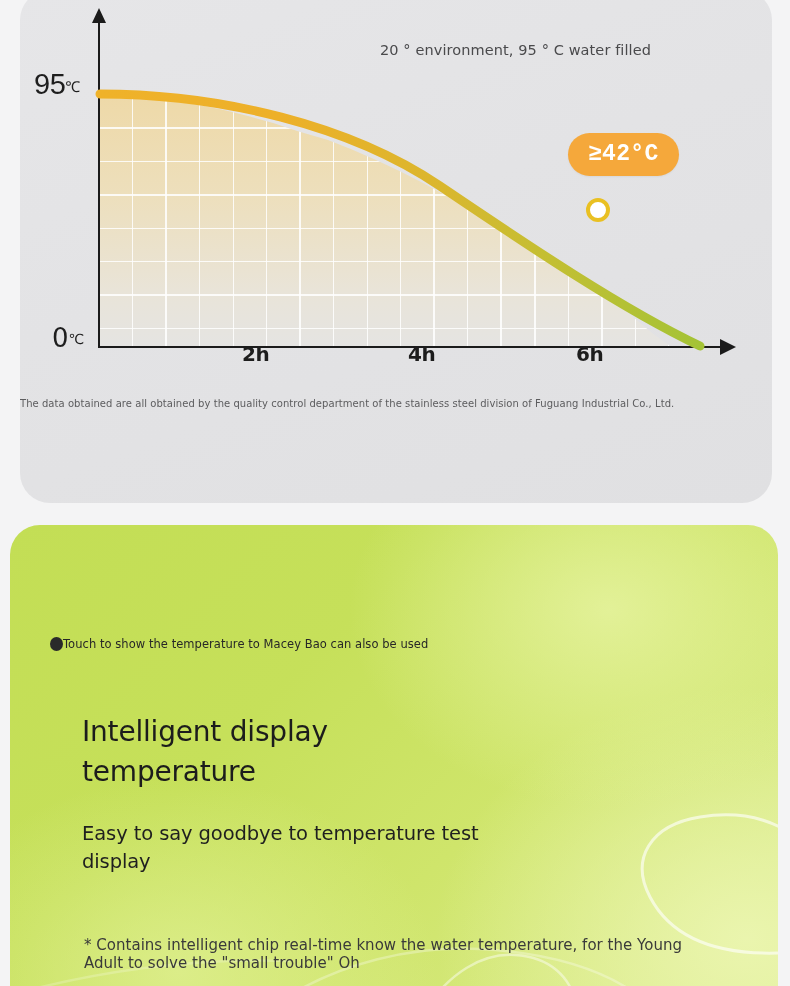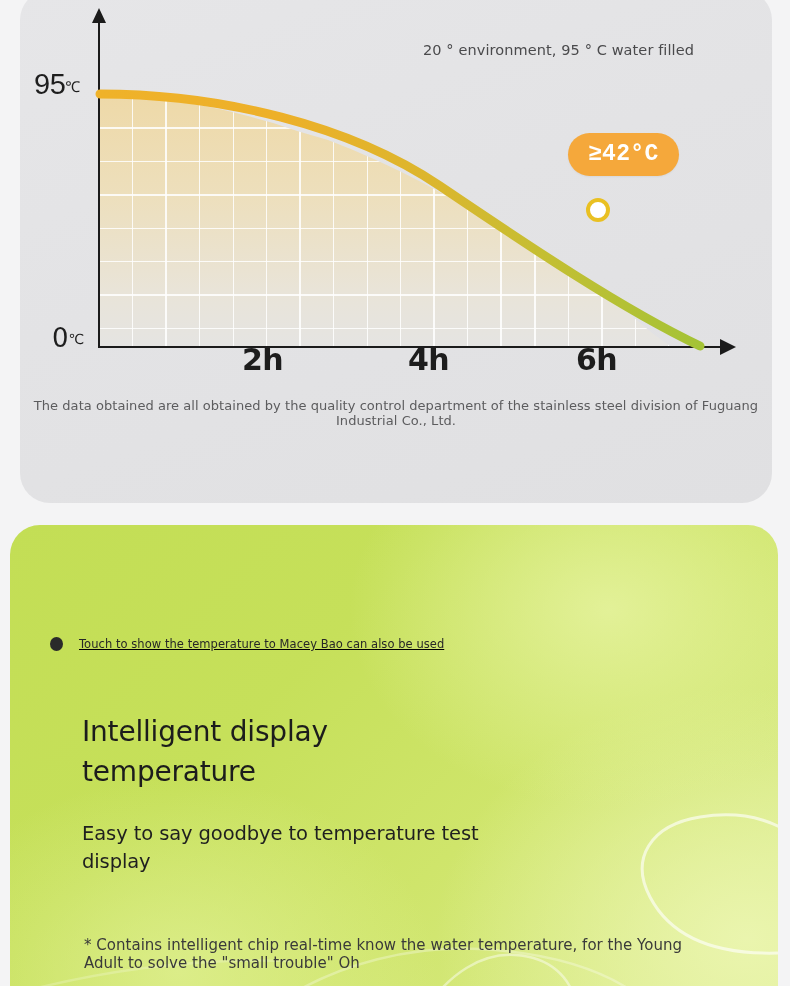--- a/index.html
+++ b/index.html
@@ -63,31 +63,31 @@
     font-family:Liberation Sans, sans-serif;
   }
   .lab-95 .deg{font-size:15px;vertical-align:2px;}
   .lab-0{
     position:absolute;left:32px;top:333px;
     font-size:26px;color:#1e1e1e;font-weight:400;
   }
   .lab-0 .deg{font-size:14px;vertical-align:3px;}
 
   .xlab{
-    position:absolute;top:352px;font-size:30px;font-weight:700;color:#1d1d1d;
+    position:absolute;top:352px;font-size:20px;font-weight:700;color:#1d1d1d;
     letter-spacing:-.5px;
     text-align:center;
   }
   .xl-2h{left:222px;}
   .xl-4h{left:388px;}
   .xl-6h{left:556px;}
 
   .annot{
     position:absolute;left:360px;top:52px;
-    font-size:14.5px;color:#4a4a4c;letter-spacing:.1px;white-space:nowrap;margin-left:43px;
+    font-size:14.5px;color:#4a4a4c;letter-spacing:.1px;white-space:nowrap;
   }
 
   .badge{
     position:absolute;left:548px;top:143px;
     background:#f5a83b;color:#fff;
     border-radius:22px;
     padding:8px 20px 9px 20px;
     font-size:23px;font-weight:700;letter-spacing:.3px;
     box-shadow:0 1px 2px rgba(0,0,0,.05);
     font-family:Liberation Mono, monospace;
@@ -95,39 +95,39 @@
 
   .marker{
     position:absolute;left:566px;top:208px;width:24px;height:24px;
     border-radius:50%;
     background:#fff;
     border:4px solid #e9c022;
     box-sizing:border-box;
   }
 
   .caption{
-    position:absolute;left:0;right:0;top:408px;text-align:center;
-    font-size:13px;color:#5c5c5e;letter-spacing:.05px;
+    position:absolute;left:0;right:0;top:408px;text-align:left;
+    font-size:10px;color:#5c5c5e;letter-spacing:.05px;
   }
 
   
   .green-card{
     position:absolute;left:10px;top:525px;width:768px;height:470px;
     border-radius:30px 30px 0 0;
     overflow:hidden;
     background:
       radial-gradient(ellipse 420px 320px at 78% 18%, rgba(230,243,160,.85) 0%, rgba(230,243,160,0) 62%),
       radial-gradient(ellipse 520px 420px at 96% 88%, rgba(236,246,178,.9) 0%, rgba(236,246,178,0) 60%),
       radial-gradient(ellipse 400px 300px at 22% 95%, rgba(226,241,152,.7) 0%, rgba(226,241,152,0) 65%),
       linear-gradient(135deg,#c3de55 0%,#c6e05a 35%,#cfe56b 62%,#dcec8f 100%);
   }
   .swirl{position:absolute;left:0;top:0;width:768px;height:470px;}
 
   .bullet-row{
-    position:absolute;left:50px;top:637px;display:flex;align-items:center;gap:16px;text-decoration:underline;
+    position:absolute;left:50px;top:637px;display:flex;align-items:center;
   }
   .bullet-dot{
     width:13px;height:14px;border-radius:50%;background:#2a2a2a;flex:0 0 auto;
   }
   .bullet-text{font-size:11.5px;color:#272727;letter-spacing:.05px;}
 
   .headline{
     position:absolute;left:82px;top:712px;width:420px;
     font-size:28px;line-height:1.42;color:#1c1c1c;font-weight:400;letter-spacing:-.2px;
   }

